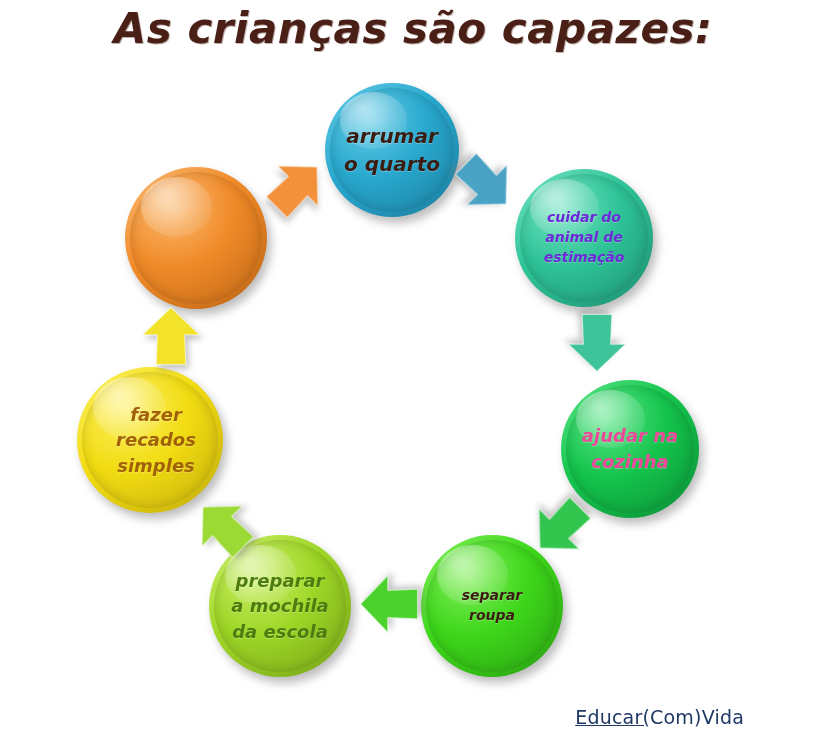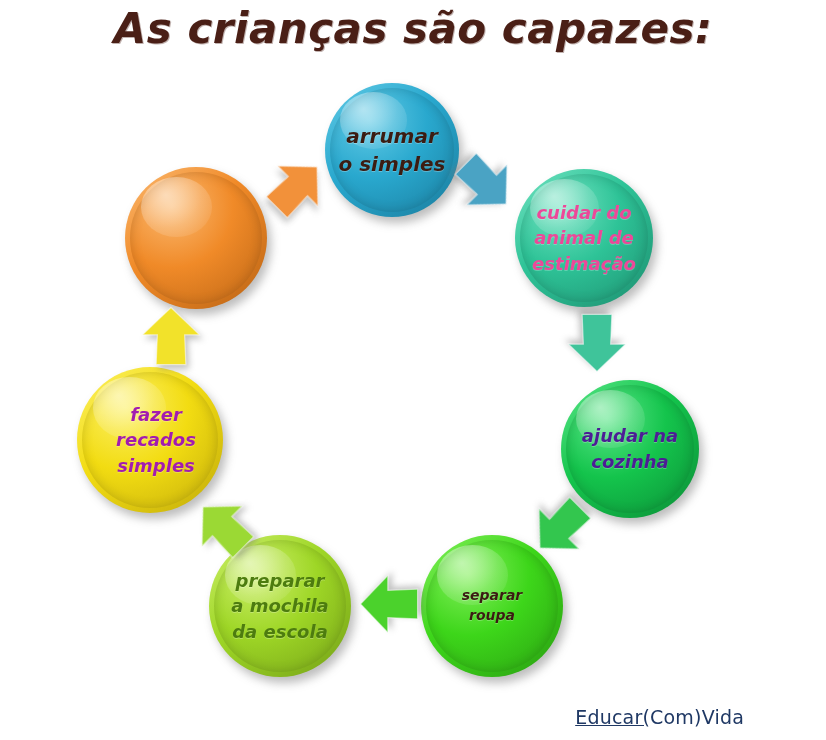--- a/index.html
+++ b/index.html
@@ -109,35 +109,35 @@
 <div id="stage" style="background: rgb(255, 255, 255);">
 
   <div id="title" style="color: rgb(74, 31, 22);">As crianças são capazes:</div>
 
   <div id="nodes-layer">
       <div class="node" style="left: 325px; top: 83px; width: 134px; height: 134px;">
         <div class="rim" style="background: linear-gradient(140deg, rgb(99, 203, 230) 0%, rgb(41, 168, 206) 42%, rgb(27, 127, 160) 100%);"></div>
         <div class="face" style="background: radial-gradient(circle at 32% 26%, rgb(99, 203, 230) 0%, rgb(41, 168, 206) 46%, rgb(27, 127, 160) 100%); box-shadow: rgba(0, 0, 0, 0.16) 0px 0px 12px inset;"></div>
         <div class="gloss"></div>
         <div class="label" style="font-size: 20px; color: rgb(59, 28, 18);">arrumar
-o simples</div>
+o quarto</div>
       </div>
       <div class="node" style="left: 515px; top: 169px; width: 138px; height: 138px;">
         <div class="rim" style="background: linear-gradient(140deg, rgb(115, 227, 194) 0%, rgb(46, 195, 151) 42%, rgb(30, 146, 114) 100%);"></div>
         <div class="face" style="background: radial-gradient(circle at 32% 26%, rgb(115, 227, 194) 0%, rgb(46, 195, 151) 46%, rgb(30, 146, 114) 100%); box-shadow: rgba(0, 0, 0, 0.16) 0px 0px 12px inset;"></div>
         <div class="gloss"></div>
-        <div class="label" style="font-size: 18px; color: #ec4899; font-style: italic;">cuidar do
+        <div class="label" style="font-size: 14px; color: #6d28d9; font-style: italic;">cuidar do
 animal de
 estimação</div>
       </div>
       <div class="node" style="left: 561px; top: 380px; width: 138px; height: 138px;">
         <div class="rim" style="background: linear-gradient(140deg, rgb(91, 230, 137) 0%, rgb(20, 196, 76) 42%, rgb(12, 145, 56) 100%);"></div>
         <div class="face" style="background: radial-gradient(circle at 32% 26%, rgb(91, 230, 137) 0%, rgb(20, 196, 76) 46%, rgb(12, 145, 56) 100%); box-shadow: rgba(0, 0, 0, 0.16) 0px 0px 12px inset;"></div>
         <div class="gloss"></div>
-        <div class="label" style="font-size: 18px; color: #4c1d95;">ajudar na
+        <div class="label" style="font-size: 18px; color: #ec4899;">ajudar na
 cozinha</div>
       </div>
       <div class="node" style="left: 421px; top: 535px; width: 142px; height: 142px;">
         <div class="rim" style="background: linear-gradient(140deg, rgb(132, 240, 92) 0%, rgb(61, 214, 26) 42%, rgb(43, 162, 18) 100%);"></div>
         <div class="face" style="background: radial-gradient(circle at 32% 26%, rgb(132, 240, 92) 0%, rgb(61, 214, 26) 46%, rgb(43, 162, 18) 100%); box-shadow: rgba(0, 0, 0, 0.16) 0px 0px 12px inset;"></div>
         <div class="gloss"></div>
         <div class="label" style="font-size: 14px; color: rgb(59, 28, 18);">separar
 roupa</div>
       </div>
       <div class="node" style="left: 209px; top: 535px; width: 142px; height: 142px;">
@@ -145,21 +145,21 @@
         <div class="face" style="background: radial-gradient(circle at 32% 26%, rgb(204, 239, 106) 0%, rgb(158, 214, 38) 46%, rgb(119, 164, 24) 100%); box-shadow: rgba(0, 0, 0, 0.16) 0px 0px 12px inset;"></div>
         <div class="gloss"></div>
         <div class="label" style="font-size: 18px; color: #4d7c0f;">preparar
 a mochila
 da escola</div>
       </div>
       <div class="node" style="left: 77px; top: 367px; width: 146px; height: 146px;">
         <div class="rim" style="background: linear-gradient(140deg, rgb(252, 240, 102) 0%, rgb(242, 220, 18) 42%, rgb(196, 174, 11) 100%);"></div>
         <div class="face" style="background: radial-gradient(circle at 32% 26%, rgb(252, 240, 102) 0%, rgb(242, 220, 18) 46%, rgb(196, 174, 11) 100%); box-shadow: rgba(0, 0, 0, 0.16) 0px 0px 12px inset;"></div>
         <div class="gloss"></div>
-        <div class="label" style="font-size: 18px; color: #a21caf; margin-left: 12px;">fazer
+        <div class="label" style="font-size: 18px; color: #a16207; margin-left: 12px;">fazer
 recados
 simples</div>
       </div>
       <div class="node" style="left: 125px; top: 167px; width: 142px; height: 142px;">
         <div class="rim" style="background: linear-gradient(140deg, rgb(251, 186, 114) 0%, rgb(240, 138, 40) 42%, rgb(189, 102, 21) 100%);"></div>
         <div class="face" style="background: radial-gradient(circle at 32% 26%, rgb(251, 186, 114) 0%, rgb(240, 138, 40) 46%, rgb(189, 102, 21) 100%); box-shadow: rgba(0, 0, 0, 0.16) 0px 0px 12px inset;"></div>
         <div class="gloss"></div>
       </div>
     </div>
   <div id="arrows-layer">

